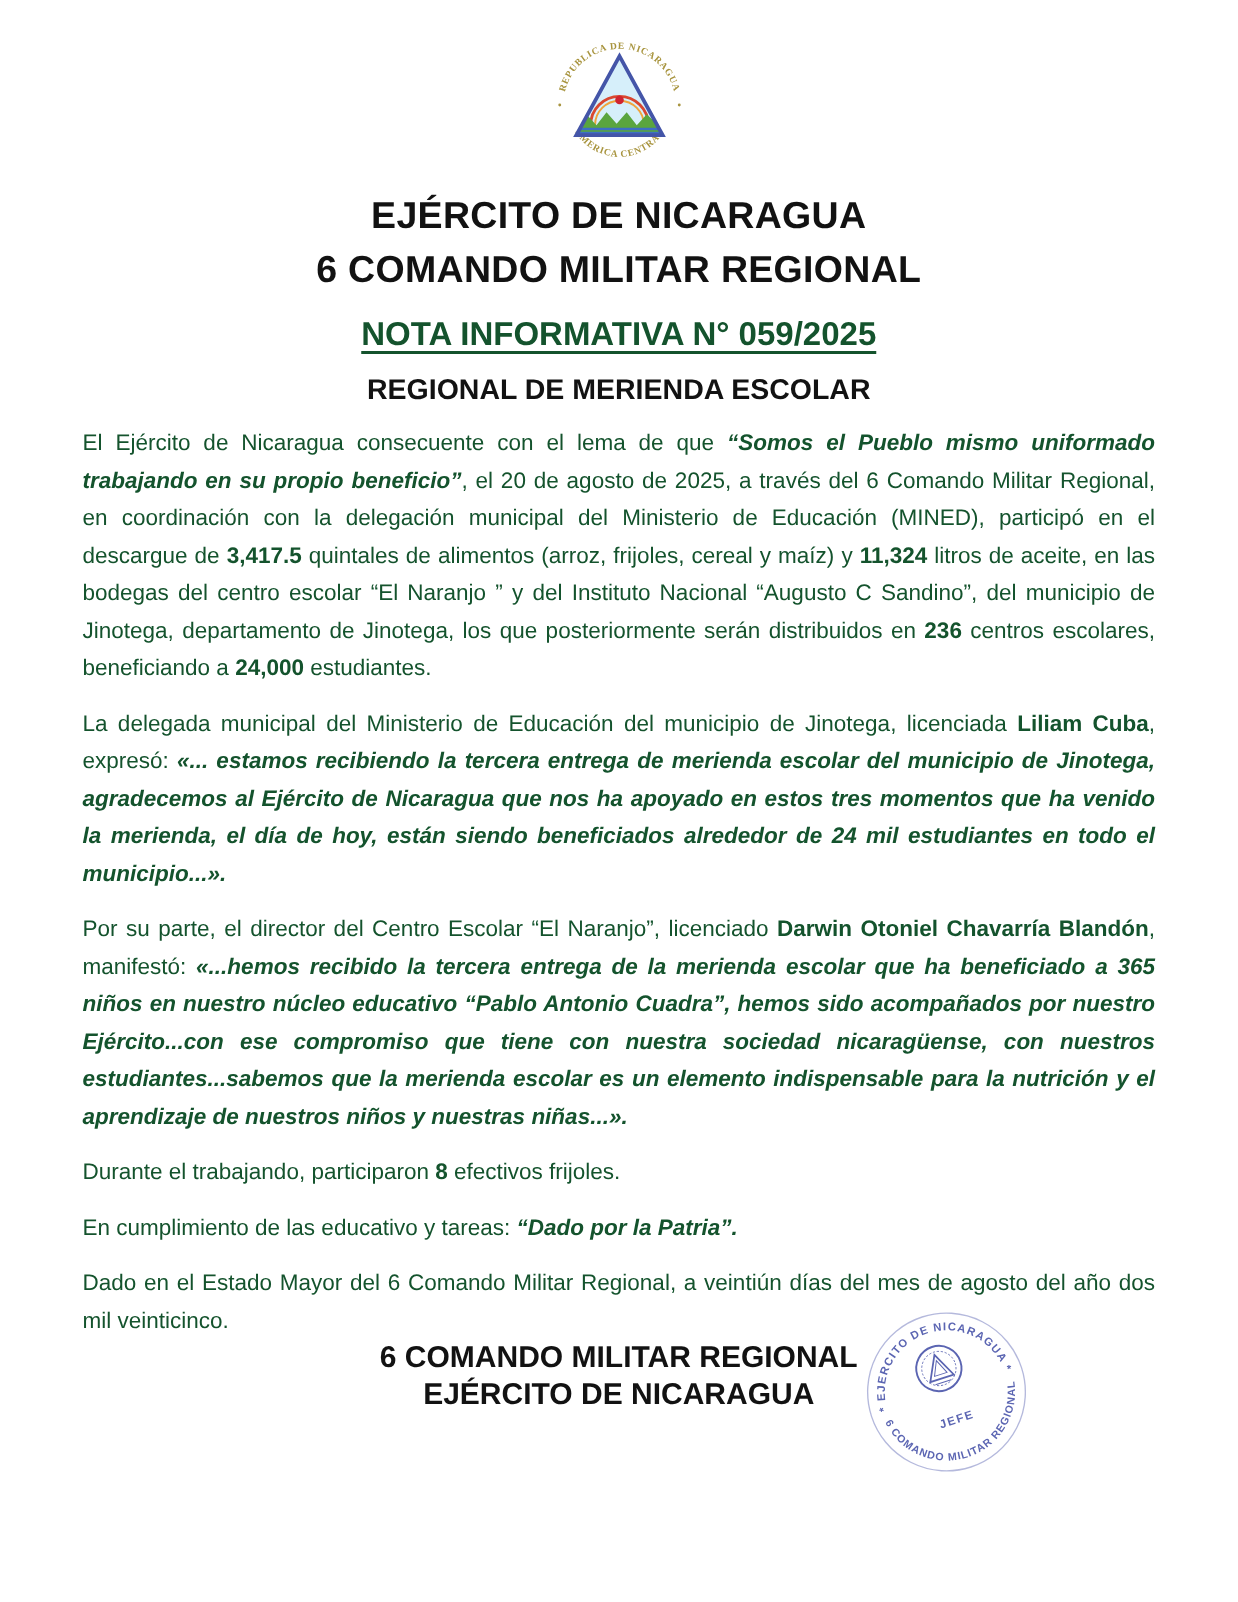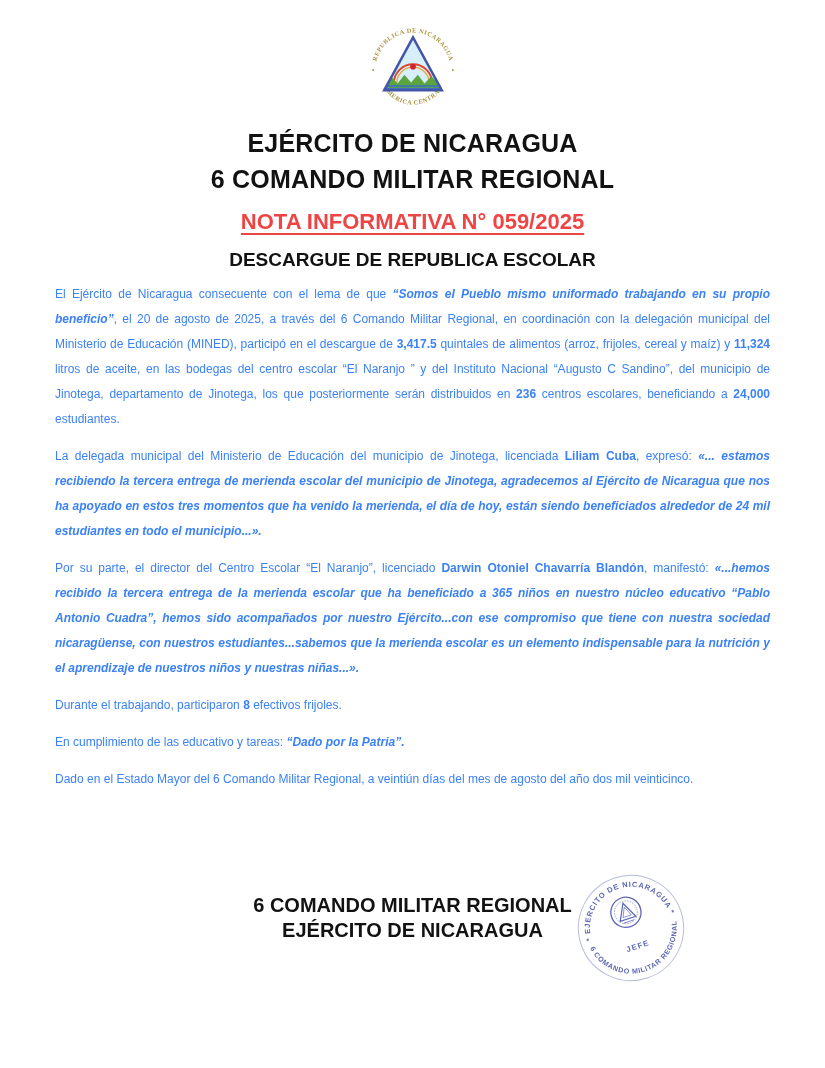--- a/index.html
+++ b/index.html
@@ -15,32 +15,32 @@
   }
   .emblem-wrap { width:100%; text-align:center; padding-top:22px; }
   .emblem-wrap svg { width:96px; height:96px; }
   .em-arc { font-family:"Liberation Serif", serif; font-size:6.6px; font-weight:700; letter-spacing:.55px; fill:#a8943e; }
   .org-title {
     text-align:center; font-weight:bold; font-size:25px; line-height:30px;
     color:#121212; margin-top:6px; letter-spacing:.2px;
   }
   .nota-title {
     text-align:center; font-weight:bold; font-size:22px; line-height:26px;
-    color:#ef4444; margin-top:15px;
+    color:#14532d; margin-top:15px;
   }
   .nota-title span { text-decoration:underline; text-decoration-thickness:2px; text-underline-offset:4px; }
   .subject-title {
     text-align:center; font-weight:bold; font-size:19px; line-height:23px;
     color:#121212; margin-top:13px;
   }
   .content { margin:0 55px; }
   .content .para {
     margin-top:12px;
-    font-size:12px; line-height:25px;
-    text-align:justify; color:#3b82f6;
+    font-size:15px; line-height:25px;
+    text-align:justify; color:#14532d;
   }
   .content .para:first-child { margin-top:11px; }
   .seg-n { font-weight:normal; font-style:normal; }
   .seg-b { font-weight:bold; }
   .seg-bi { font-weight:bold; font-style:italic; }
   .signature-block {
     position:absolute; left:0; top:893px; width:100%;
     text-align:center; font-weight:bold; font-size:20px; line-height:25px;
     color:#121212;
   }
@@ -80,21 +80,21 @@
         <rect x="19" y="65.8" width="62" height="1.7" fill="#3e6fc3"></rect>
         <rect x="19" y="68.6" width="62" height="1.7" fill="#3e6fc3"></rect>
       </g>
       <polygon points="50,16 80,71 20,71" fill="none" stroke="#4455a8" stroke-width="2.6"></polygon>
     </svg>
   </div>
 
   <div class="org-title">EJÉRCITO DE NICARAGUA</div>
   <div class="org-title">6 COMANDO MILITAR REGIONAL</div>
   <div class="nota-title"><span>NOTA INFORMATIVA N° 059/2025</span></div>
-  <div class="subject-title">DESCARGUE DE REPUBLICA ESCOLAR</div>
+  <div class="subject-title">REGIONAL DE MERIENDA ESCOLAR</div>
 
   <div class="content">
       <p class="para"><span class="seg-n">El Ejército de Nicaragua consecuente con el lema de que </span><span class="seg-bi">“Somos el Pueblo mismo uniformado trabajando en su propio beneficio”</span><span class="seg-n">, el 20 de agosto de 2025, a través del 6 Comando Militar Regional, en coordinación con la delegación municipal del Ministerio de Educación (MINED), participó en el descargue de </span><span class="seg-b">3,417.5</span><span class="seg-n"> quintales de alimentos (arroz, frijoles, cereal y maíz) y </span><span class="seg-b">11,324</span><span class="seg-n"> litros de aceite, en las bodegas del centro escolar “El Naranjo ” y del Instituto Nacional “Augusto C Sandino”, del municipio de Jinotega, departamento de Jinotega, los que posteriormente serán distribuidos en </span><span class="seg-b">236</span><span class="seg-n"> centros escolares, beneficiando a </span><span class="seg-b">24,000</span><span class="seg-n"> estudiantes.</span></p>
       <p class="para"><span class="seg-n">La delegada municipal del Ministerio de Educación del municipio de Jinotega, licenciada </span><span class="seg-b">Liliam Cuba</span><span class="seg-n">, expresó: </span><span class="seg-bi">«... estamos recibiendo la tercera entrega de merienda escolar del municipio de Jinotega, agradecemos al Ejército de Nicaragua que nos ha apoyado en estos tres momentos que ha venido la merienda, el día de hoy, están siendo beneficiados alrededor de 24 mil estudiantes en todo el municipio...».</span></p>
       <p class="para"><span class="seg-n">Por su parte, el director del Centro Escolar “El Naranjo”, licenciado </span><span class="seg-b">Darwin Otoniel Chavarría Blandón</span><span class="seg-n">, manifestó: </span><span class="seg-bi">«...hemos recibido la tercera entrega de la merienda escolar que ha beneficiado a 365 niños en nuestro núcleo educativo “Pablo Antonio Cuadra”, hemos sido acompañados por nuestro Ejército...con ese compromiso que tiene con nuestra sociedad nicaragüense, con nuestros estudiantes...sabemos que la merienda escolar es un elemento indispensable para la nutrición y el aprendizaje de nuestros niños y nuestras niñas...».</span></p>
       <p class="para"><span class="seg-n">Durante el trabajando, participaron </span><span class="seg-b">8</span><span class="seg-n"> efectivos frijoles.</span></p>
       <p class="para"><span class="seg-n">En cumplimiento de las educativo y tareas: </span><span class="seg-bi">“Dado por la Patria”.</span></p>
       <p class="para"><span class="seg-n">Dado en el Estado Mayor del 6 Comando Militar Regional, a veintiún días del mes de agosto del año dos mil veinticinco.</span></p>
     </div>
 

